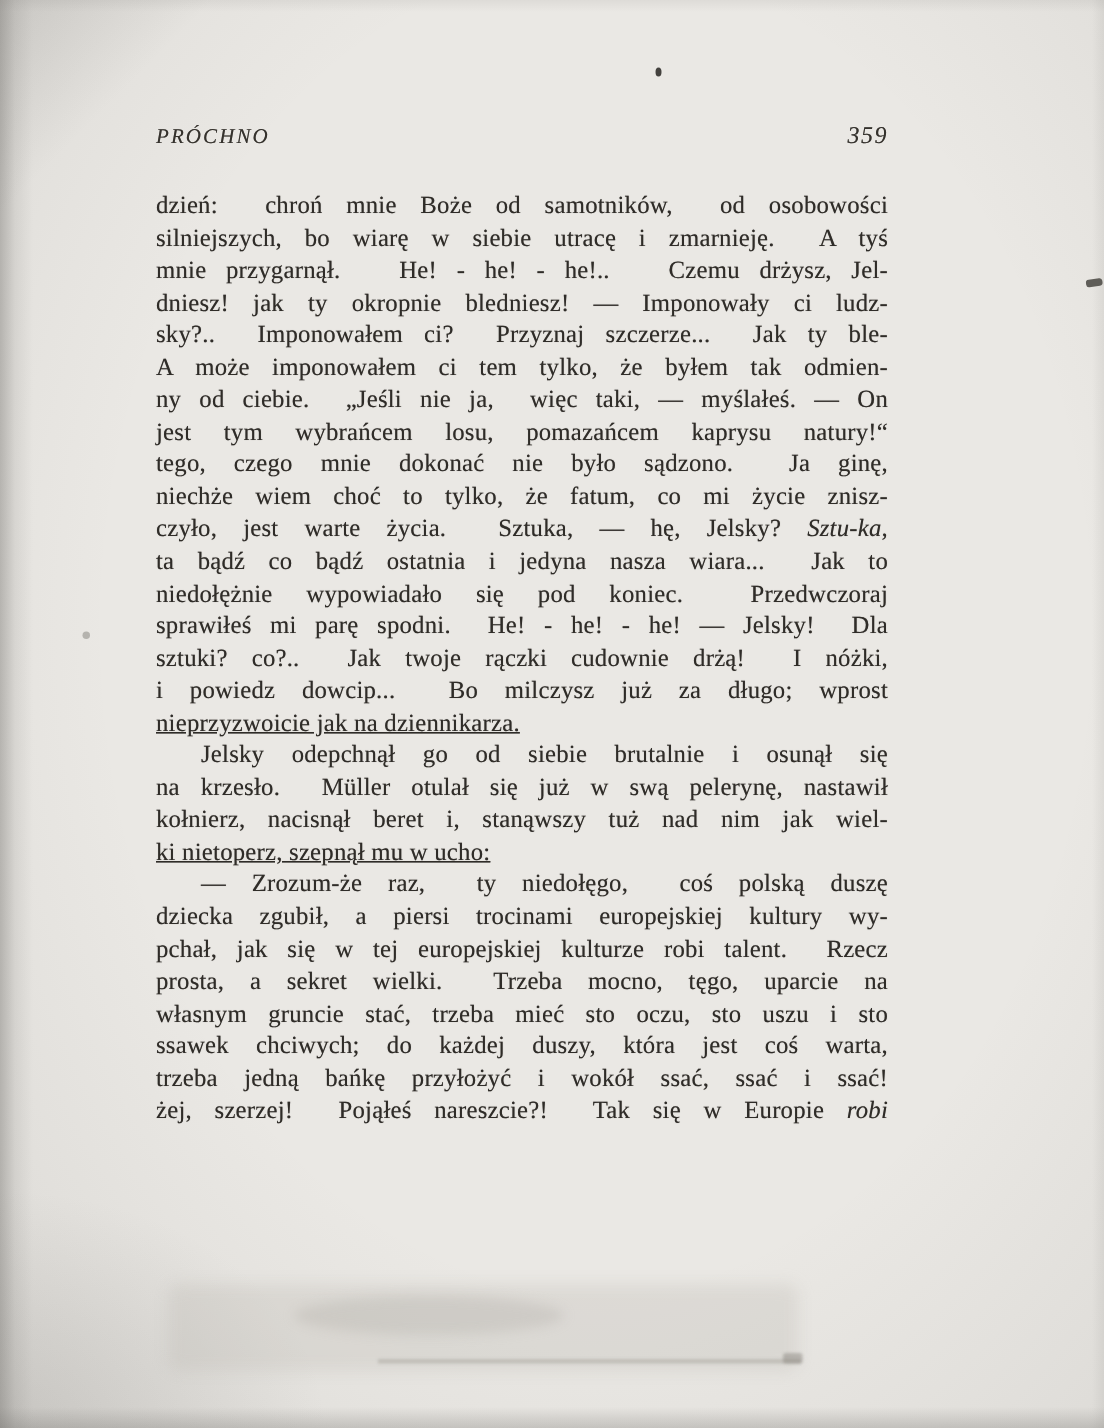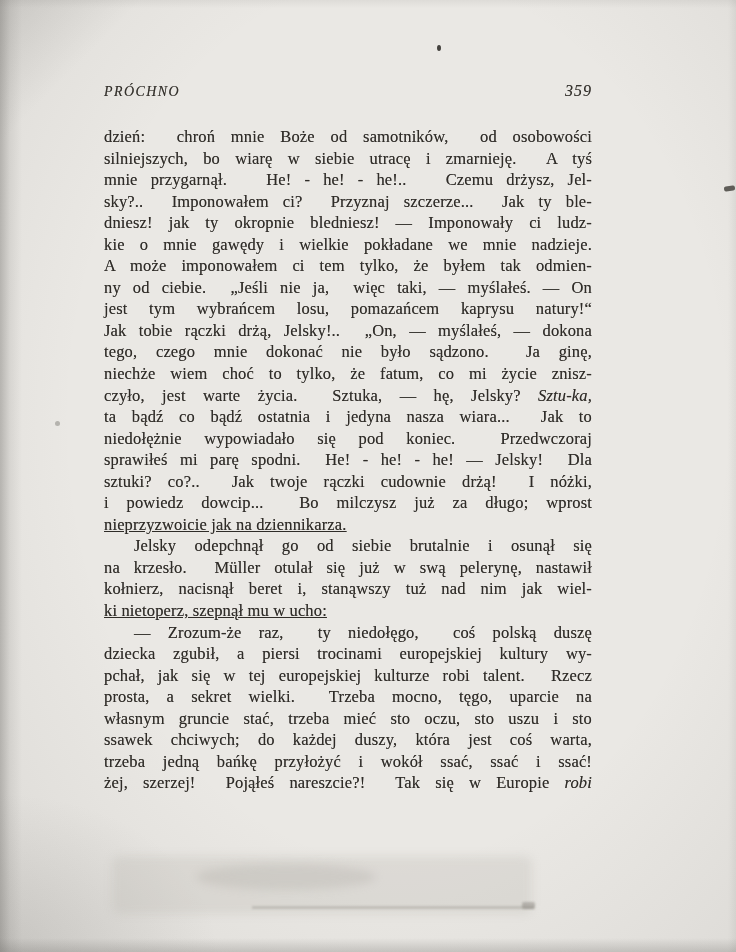--- a/index.html
+++ b/index.html
@@ -109,27 +109,25 @@
 
 <div class="page-header">
   <span class="book-title">PRÓCHNO</span>
   <span class="page-number">359</span>
 </div>
 
 <div class="text-block">
     <div class="text-line"><span>dzień:  chroń mnie Boże od samotników,  od osobowości</span></div>
     <div class="text-line"><span>silniejszych, bo wiarę w siebie utracę i zmarnieję.  A tyś</span></div>
     <div class="text-line"><span>mnie przygarnął.   He! - he! - he!..   Czemu drżysz, Jel-</span></div>
+    <div class="text-line"><span>dniesz! jak ty okropnie bledniesz! — Imponowały ci ludz-</span></div>
     <div class="text-line"><span>sky?..  Imponowałem ci?  Przyznaj szczerze...  Jak ty ble-</span></div>
-    <div class="text-line"><span>dniesz! jak ty okropnie bledniesz! — Imponowały ci ludz-</span></div>
-    <div class="text-line"><span>kie o mnie gawędy i wielkie pokładane we mnie nadzieje.</span></div>
     <div class="text-line"><span>A może imponowałem ci tem tylko, że byłem tak odmien-</span></div>
     <div class="text-line"><span>ny od ciebie.  „Jeśli nie ja,  więc taki, — myślałeś. — On</span></div>
     <div class="text-line"><span>jest tym wybrańcem losu, pomazańcem kaprysu natury!“</span></div>
-    <div class="text-line"><span>Jak tobie rączki drżą, Jelsky!..  „On, — myślałeś, — dokona</span></div>
     <div class="text-line"><span>tego, czego mnie dokonać nie było sądzono.  Ja ginę,</span></div>
     <div class="text-line"><span>niechże wiem choć to tylko, że fatum, co mi życie znisz-</span></div>
     <div class="text-line"><span>czyło, jest warte życia.  Sztuka, — hę, Jelsky? </span><span class="it">Sztu-ka,</span></div>
     <div class="text-line"><span>ta bądź co bądź ostatnia i jedyna nasza wiara...  Jak to</span></div>
     <div class="text-line"><span>niedołężnie wypowiadało się pod koniec.  Przedwczoraj</span></div>
     <div class="text-line"><span>sprawiłeś mi parę spodni.  He! - he! - he! — Jelsky!  Dla</span></div>
     <div class="text-line"><span>sztuki? co?..  Jak twoje rączki cudownie drżą!  I nóżki,</span></div>
     <div class="text-line"><span>i powiedz dowcip...  Bo milczysz już za długo; wprost</span></div>
     <div class="text-line no-just"><span>nieprzyzwoicie jak na dziennikarza.</span></div>
     <div class="text-line ind"><span>Jelsky odepchnął go od siebie brutalnie i osunął się</span></div>

